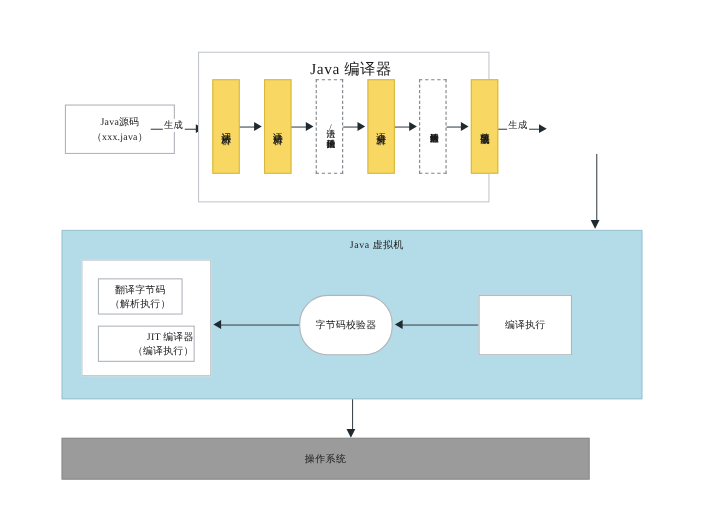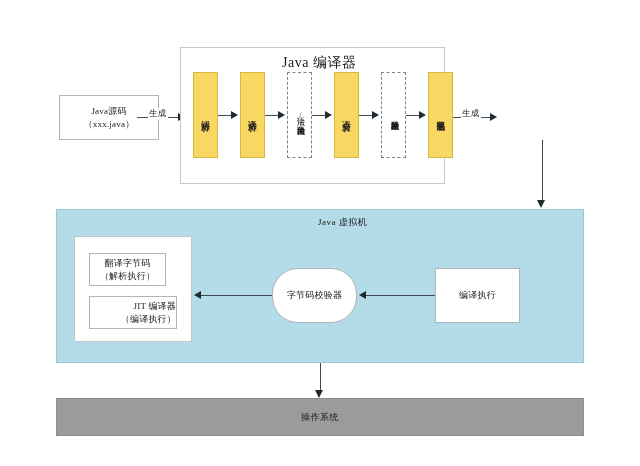--- a/index.html
+++ b/index.html
@@ -223,17 +223,17 @@
   <div class="hline" style="left:365px; top:295px; width:70px;"></div>
   <div class="arrow-l" style="left:359px; top:291px;"></div>
 
   <div class="node wbox" style="left:435px; top:268px; width:85px; height:55px;">
     <span>编译执行</span>
   </div>
 
   <div class="vline" style="left:320px; top:363px; height:30px;"></div>
   <div class="arrow-d" style="left:315px; top:390px;"></div>
 
-  <div class="node osbar" style="left:56px; top:398px; width:528px; height:38px;">
+  <div class="node osbar" style="left:56px; top:398px; width:480px; height:38px;">
     <span>操作系统</span>
   </div>
 
 </div>
 
 </body></html>

